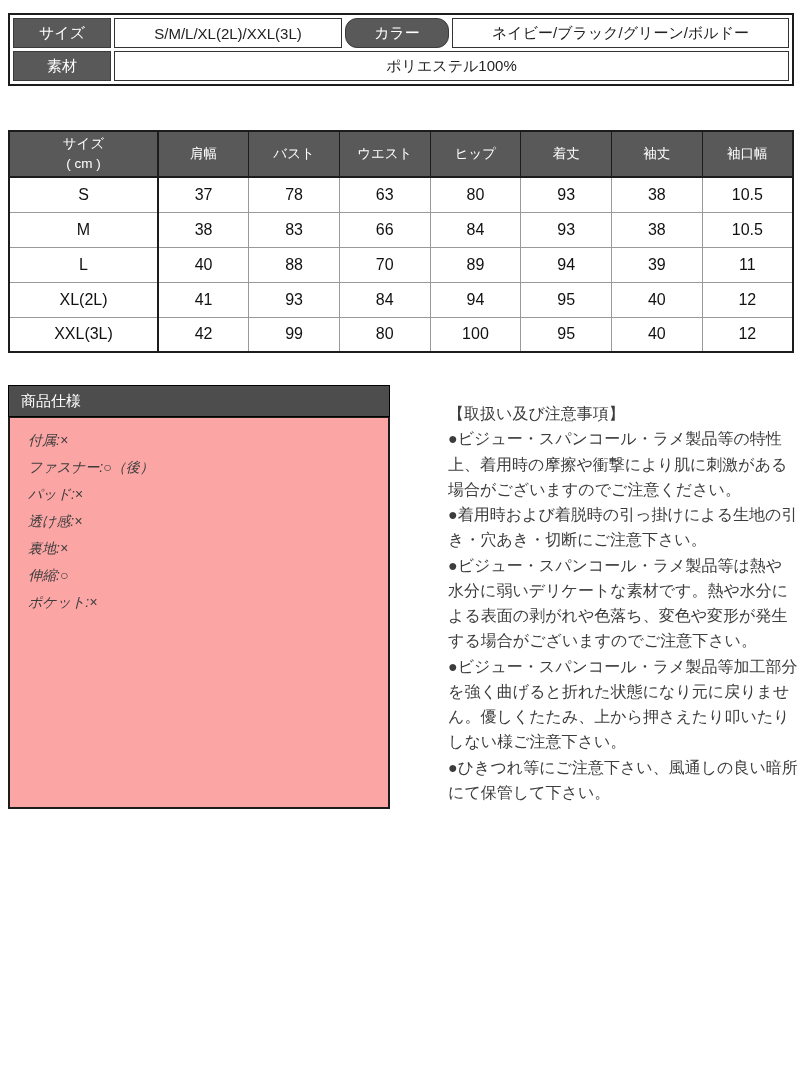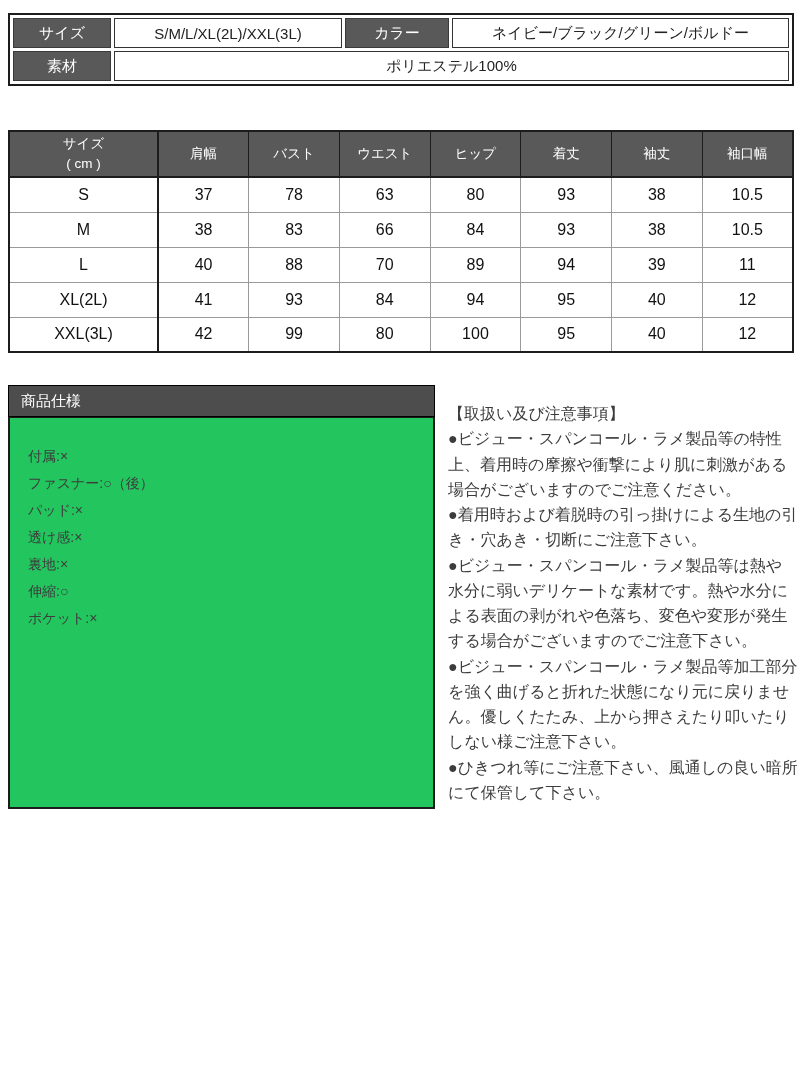--- a/index.html
+++ b/index.html
@@ -17,21 +17,21 @@
     border: 2px solid #1c1c1c;
     border-collapse: separate; border-spacing: 3px;
     table-layout: fixed; background: #fff;
   }
   .info-table td {
     height: 30px; text-align: center; vertical-align: middle;
     font-size: 15px; padding: 0 4px; overflow: hidden; white-space: nowrap;
   }
   .info-table td.hd { background: #595959; color: #ffffff; border: 1px solid #3a3a3a; }
   .info-table td.val { background: #ffffff; border: 1px solid #333333; color: #222; }
-  .w-hd1 { width: 98px; } .w-val1 { width: 228px; } .w-hd2 { width: 104px; }
+  .w-hd1 { width: 98px; } .w-val1 { width: 228px; } .w-hd2 { width: 104px; border-radius: 12px; }
 
   
   .size-table {
     position: absolute; left: 8px; top: 130px; width: 786px;
     border-collapse: collapse; table-layout: fixed; background: #fff;
     border: 2px solid #1c1c1c;
   }
   .size-table th {
     background: #595959; color: #ffffff; font-weight: normal; font-size: 13.5px;
     border: 1px solid #1c1c1c; height: 46px; text-align: center; vertical-align: middle;
@@ -40,28 +40,28 @@
   .size-table td {
     background: #ffffff; color: #111111; font-size: 16px;
     border: 1px solid #9a9a9a; height: 35px; text-align: center; vertical-align: middle;
     padding: 0;
   }
   .size-table .c0 { width: 149px; }
   .size-table tr th:first-child, .size-table tr td:first-child { border-right: 2px solid #1c1c1c; }
   .size-table thead th { border-bottom: 2px solid #1c1c1c; }
 
   
-  .spec-box { position: absolute; left: 8px; top: 385px; width: 427px; }
+  .spec-box { position: absolute; left: 8px; top: 385px; width: 382px; }
   .spec-bar {
     background: #4d4d4d; color: #ffffff; border: 1px solid #000000;
     height: 32px; line-height: 30px; padding-left: 12px; font-size: 15px;
   }
   .spec-body {
     border: 2px solid #1c1c1c; border-top: 1px solid #1c1c1c;
-    background: #22c55e; height: 392px; padding: 25px 18px;
+    background: #fca5a5; height: 392px; padding: 9px 18px; font-style: italic;
   }
   .spec-item { font-size: 14px; color: #3d3d3d; line-height: 27px; white-space: pre; }
   .spec-note { margin-top: 24px; font-size: 14px; color: #3d3d3d; }
 
   
   .notes {
     position: absolute; left: 448px; top: 401px; width: 350px;
     font-size: 16px; color: #3c3c3c; line-height: 1.58;
     text-align: left;
   }

